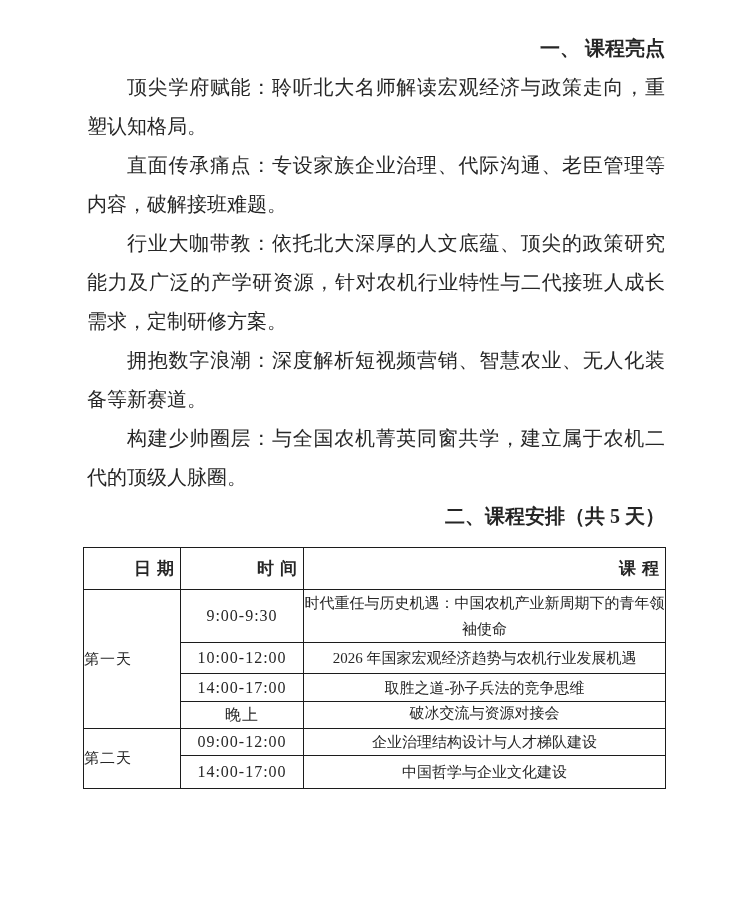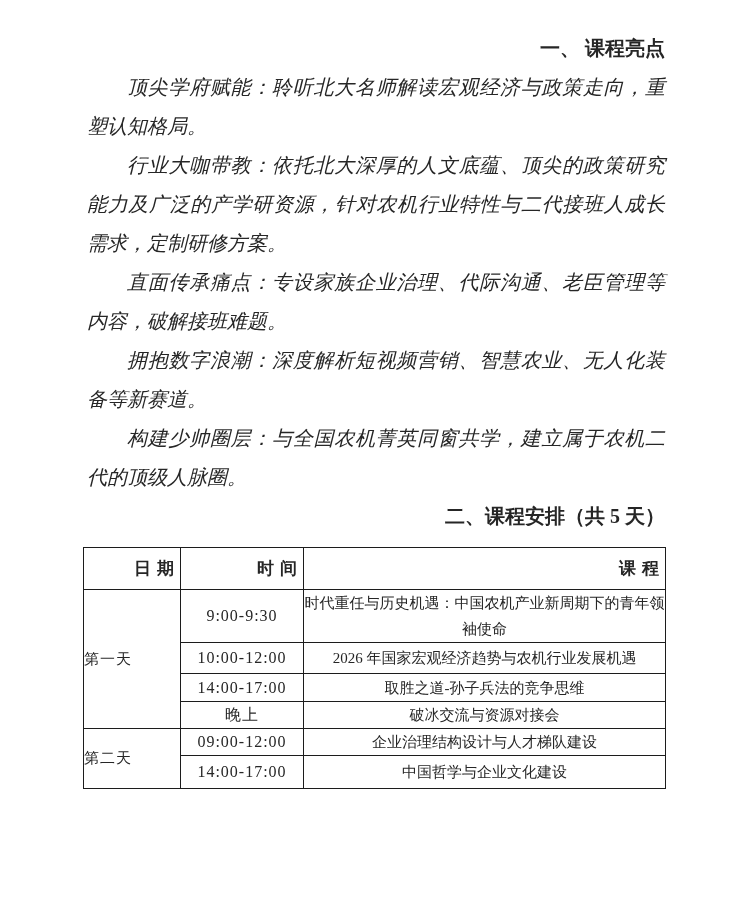--- a/index.html
+++ b/index.html
@@ -15,21 +15,21 @@
     padding:29px 83px 0 87px;
     background:#ffffff;
   }
   p{
     margin:0;
     font-size:20px;
     line-height:39px;
     text-align:justify;
     text-justify:inter-ideograph;
   }
-  .indent{text-indent:2em;font-style:italic;}
+  .indent{text-indent:2em;}
   .heading{font-weight:bold;text-indent:2em;text-align:right;}
   table.schedule{
     border-collapse:collapse;
     table-layout:fixed;
     width:582px;
     margin-left:-4px;
     margin-top:11px;
     font-family:"Liberation Serif","DejaVu Serif",serif;
   }
   table.schedule col.c-date{width:97px;}
@@ -63,35 +63,35 @@
   td.course-cell{
     font-size:15px;
     line-height:26px;
     text-align:center;
     padding-left:7px;
     padding-right:4px;
   }
   tr.r1{height:53px;}
   tr.r2{height:31px;}
   tr.r3{height:28px;}
-  tr.r4{height:24px;}
+  tr.r4{height:24px;font-family:Liberation Mono, monospace;}
   tr.r5{height:21px;}
   tr.r6{height:33px;}
 </style>
 </head>
 <body>
 
 <div class="page">
 
 
   <p class="heading">一、 课程亮点</p>
 
   <p class="indent">顶尖学府赋能：聆听北大名师解读宏观经济与政策走向，重塑认知格局。</p>
+  <p class="indent">直面传承痛点：专设家族企业治理、代际沟通、老臣管理等内容，破解接班难题。</p>
   <p class="indent">行业大咖带教：依托北大深厚的人文底蕴、顶尖的政策研究能力及广泛的产学研资源，针对农机行业特性与二代接班人成长需求，定制研修方案。</p>
-  <p class="indent">直面传承痛点：专设家族企业治理、代际沟通、老臣管理等内容，破解接班难题。</p>
   <p class="indent">拥抱数字浪潮：深度解析短视频营销、智慧农业、无人化装备等新赛道。</p>
   <p class="indent">构建少帅圈层：与全国农机菁英同窗共学，建立属于农机二代的顶级人脉圈。</p>
 
   <p class="heading">二、课程安排（共 5 天）</p>
 
   <table class="schedule">
     <colgroup>
       <col class="c-date">
         <col class="c-time">
         <col class="c-course">

